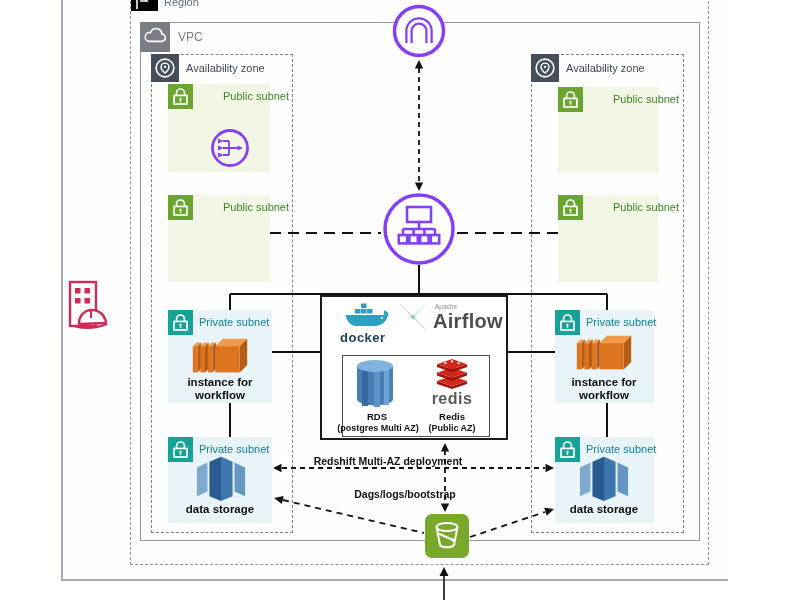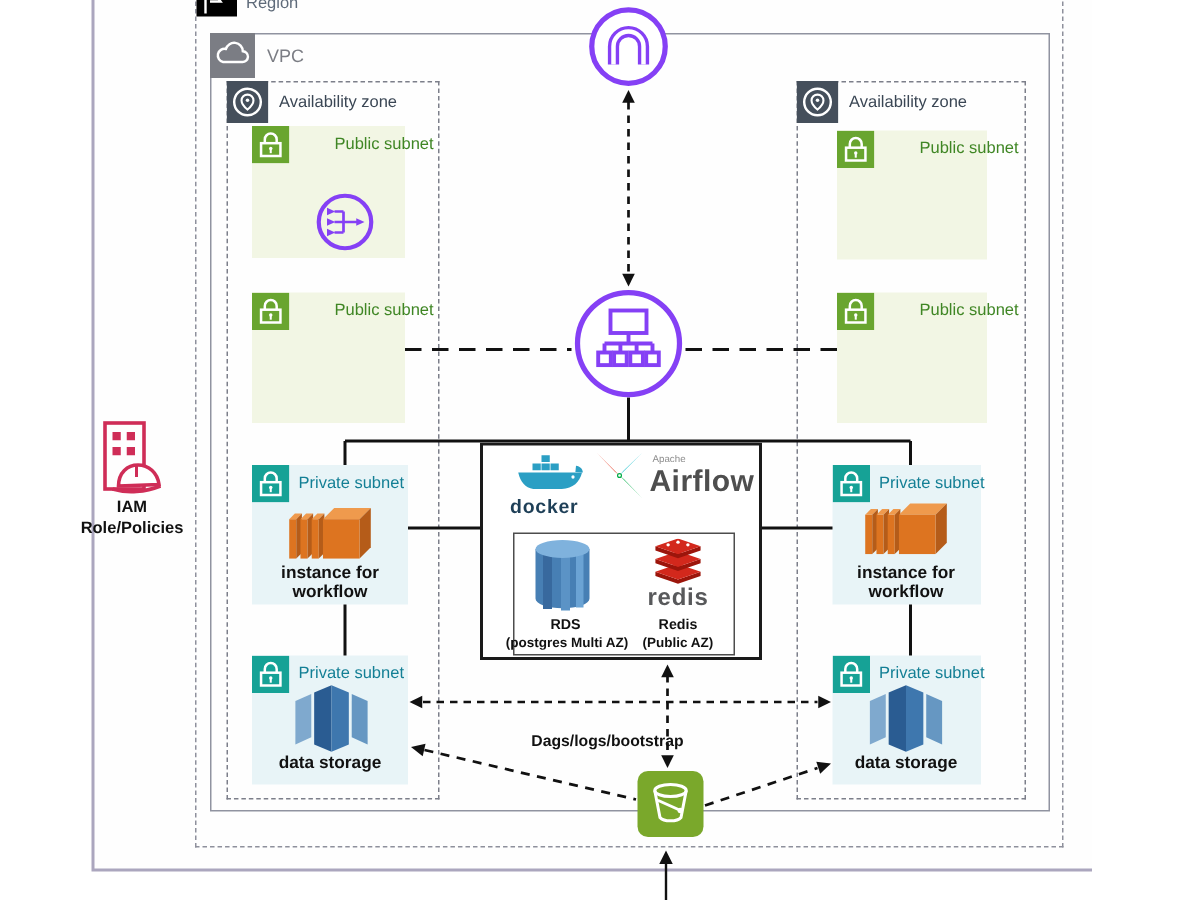--- a/index.html
+++ b/index.html
@@ -290,20 +290,21 @@
   <div class="abs small-caption z7" style="left:347px;top:411px;width:60px;">RDS</div>
   <div class="abs small-caption z7" style="left:333px;top:423px;width:90px;font-size:9px;">(postgres Multi AZ)</div>
 
   <svg class="abs z7" style="left:433px;top:359px;" width="38" height="32" viewBox="0 0 40 34">
       <use href="#sym-redis"></use>
     </svg>
   <div class="abs redis-wordmark z7" style="left:422px;top:390px;width:60px;">redis</div>
   <div class="abs small-caption z7" style="left:422px;top:411px;width:60px;">Redis</div>
   <div class="abs small-caption z7" style="left:422px;top:423px;width:60px;font-size:9px;">(Public AZ)</div>
 
+  <div class="abs annotation" style="left:300px;top:455px;width:176px;font-weight:700;">Redshift Multi-AZ deployment</div>
   <div class="abs annotation" style="left:317px;top:488px;width:176px;font-weight:600;">Dags/logs/bootstrap</div>
 
   <div class="abs z6" style="left:425px;top:514px;width:44px;height:44px;background:#7aa82b;border-radius:7px;">
     <svg width="44" height="44" viewBox="0 0 44 44">
       <g stroke="#fff" stroke-width="2" fill="none">
         <ellipse cx="22" cy="13" rx="10.5" ry="4"></ellipse>
         <path d="M11.5 13 15 31a7.5 3.5 0 0 0 14 0L32.5 13"></path>
         <path d="M13.5 19.5 28 26"></path>
       </g>
       <circle cx="28.5" cy="26.3" r="1.8" fill="#fff"></circle>
@@ -317,18 +318,14 @@
     <g fill="#cf2d57">
       <rect x="13" y="10" width="5.5" height="5.5"></rect>
       <rect x="22.5" y="10" width="5.5" height="5.5"></rect>
       <rect x="13" y="20" width="5.5" height="5.5"></rect>
       <rect x="22.5" y="20" width="5.5" height="5.5"></rect>
     </g>
     <path d="M17 46c0-9 6-14 13-14s13 5 14 13z" fill="#fff" stroke="#cf2d57" stroke-width="2.4"></path>
     <path d="M13 48c10 3 22 2 32-2" fill="none" stroke="#cf2d57" stroke-width="2.4"></path>
     <path d="M29 32v8" fill="none" stroke="#cf2d57" stroke-width="2"></path>
   </svg>
-  <div class="abs iam-caption" style="left:38px;top:331px;width:100px;">
-    <div>IAM</div>
-      <div>Role/Policies</div>
-  </div>
 
 </div>
 
 </body></html>

